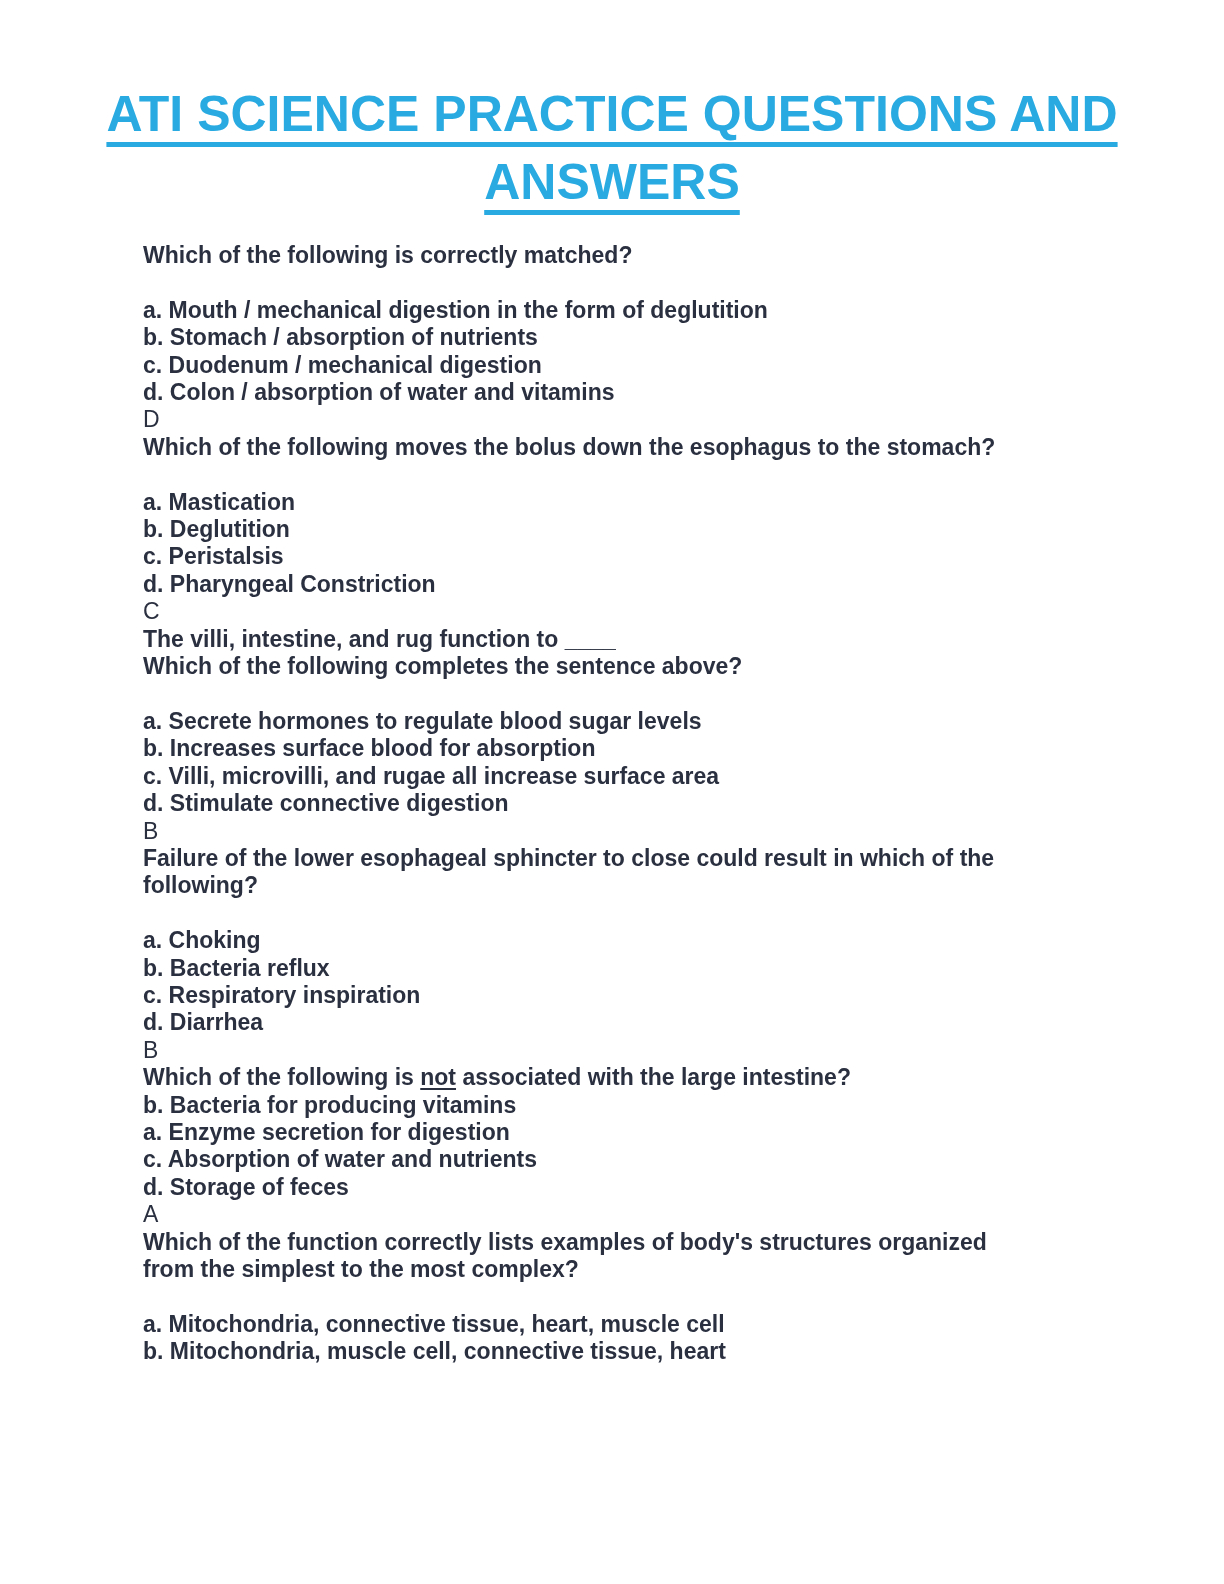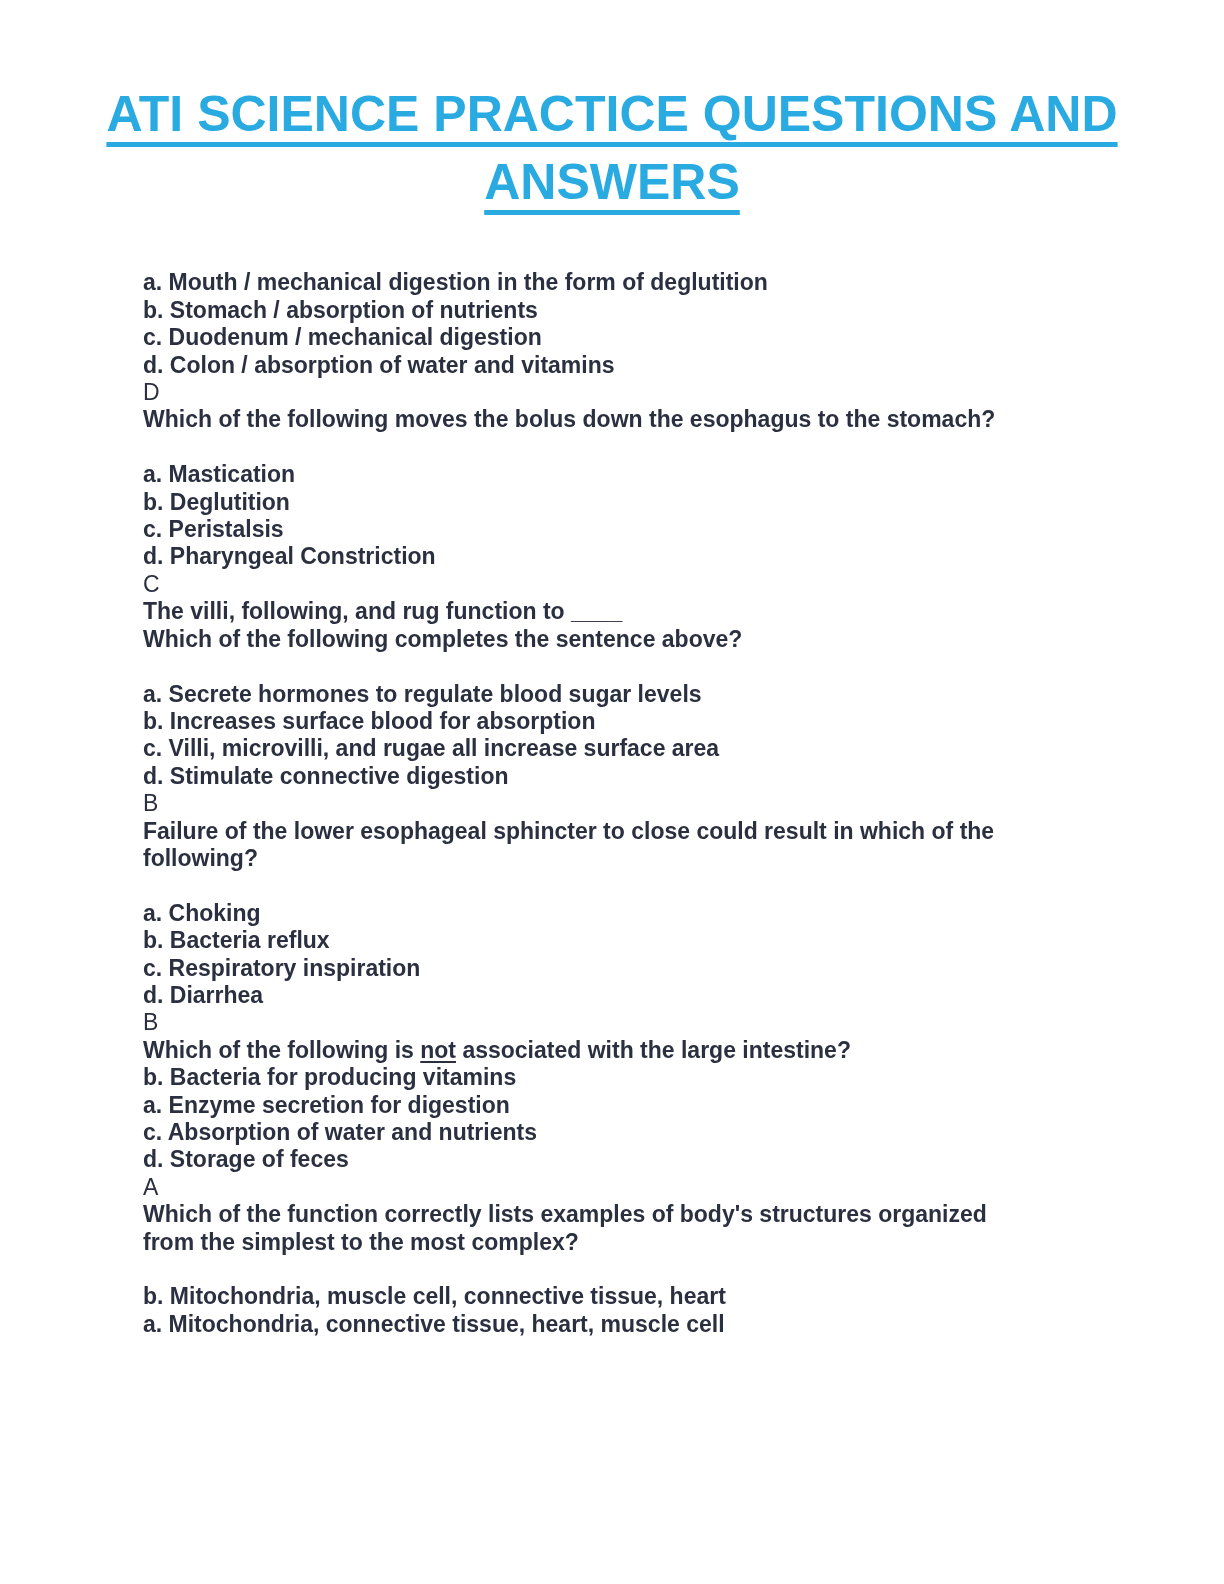--- a/index.html
+++ b/index.html
@@ -60,34 +60,35 @@
 </style>
 </head>
 <body style="color: rgb(43, 48, 64); background: rgb(255, 255, 255);">
 
 <div class="page">
   <h1 class="doc-title">
     <span class="title-line" style="color: rgb(41, 171, 226);">ATI SCIENCE PRACTICE QUESTIONS AND</span>
     <span class="title-line" style="color: rgb(41, 171, 226);">ANSWERS</span>
   </h1>
   <div class="content" id="content">
+      <div class="line question">Which of the following is correctly matched?</div>
       <div class="line spacer">&nbsp;</div>
       <div class="line option">a. Mouth / mechanical digestion in the form of deglutition</div>
       <div class="line option">b. Stomach / absorption of nutrients</div>
       <div class="line option">c. Duodenum / mechanical digestion</div>
       <div class="line option">d. Colon / absorption of water and vitamins</div>
       <div class="line answer">D</div>
       <div class="line question">Which of the following moves the bolus down the esophagus to the stomach?</div>
       <div class="line spacer">&nbsp;</div>
       <div class="line option">a. Mastication</div>
       <div class="line option">b. Deglutition</div>
       <div class="line option">c. Peristalsis</div>
       <div class="line option">d. Pharyngeal Constriction</div>
       <div class="line answer">C</div>
-      <div class="line question">The villi, following, and rug function to ____</div>
+      <div class="line question">The villi, intestine, and rug function to ____</div>
       <div class="line question">Which of the following completes the sentence above?</div>
       <div class="line spacer">&nbsp;</div>
       <div class="line option">a. Secrete hormones to regulate blood sugar levels</div>
       <div class="line option">b. Increases surface blood for absorption</div>
       <div class="line option">c. Villi, microvilli, and rugae all increase surface area</div>
       <div class="line option">d. Stimulate connective digestion</div>
       <div class="line answer">B</div>
       <div class="line question">Failure of the lower esophageal sphincter to close could result in which of the</div>
       <div class="line question">following?</div>
       <div class="line spacer">&nbsp;</div>
@@ -98,16 +99,16 @@
       <div class="line answer">B</div>
       <div class="line question"><span>Which of the following is </span><span class="u">not</span><span> associated with the large intestine?</span></div>
       <div class="line option">b. Bacteria for producing vitamins</div>
       <div class="line option">a. Enzyme secretion for digestion</div>
       <div class="line option">c. Absorption of water and nutrients</div>
       <div class="line option">d. Storage of feces</div>
       <div class="line answer">A</div>
       <div class="line question">Which of the function correctly lists examples of body's structures organized</div>
       <div class="line question">from the simplest to the most complex?</div>
       <div class="line spacer">&nbsp;</div>
+      <div class="line option">a. Mitochondria, connective tissue, heart, muscle cell</div>
       <div class="line option">b. Mitochondria, muscle cell, connective tissue, heart</div>
-      <div class="line option">a. Mitochondria, connective tissue, heart, muscle cell</div>
     </div>
 </div>
 
 </body></html>

